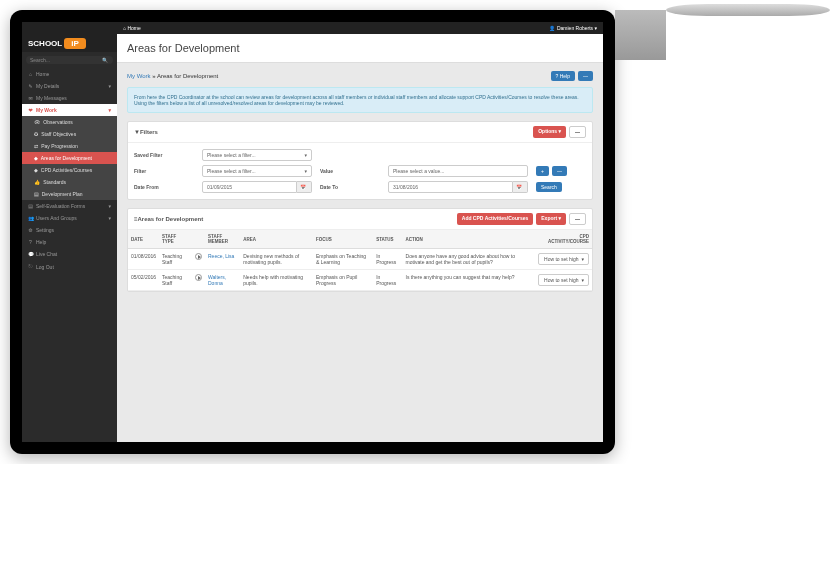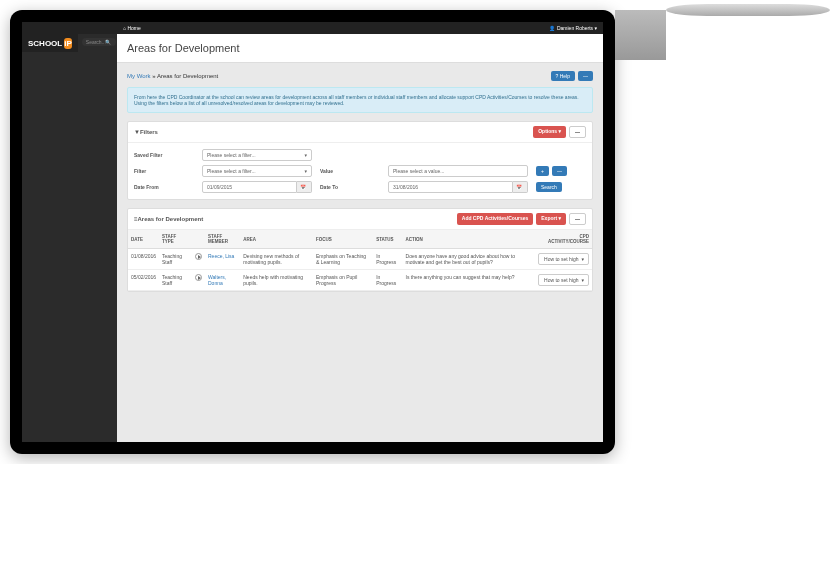--- a/index.html
+++ b/index.html
@@ -5,23 +5,23 @@
 *{box-sizing:border-box;margin:0;padding:0;font-family:Arial,Helvetica,sans-serif}
 body{background:#fff;display:flex;justify-content:center;align-items:flex-start;padding:10px}
 .monitor{width:780px;background:#000;border-radius:12px;padding:12px;box-shadow:0 4px 16px rgba(0,0,0,.3)}
 .screen{width:100%;height:420px;background:#e9e9e9;overflow:hidden;position:relative;font-size:6px;color:#333}
 .stand-neck{width:100px;height:50px;background:linear-gradient(#bbb,#999);margin:0 auto}
 .stand-base{width:320px;height:12px;background:linear-gradient(#ddd,#aaa);border-radius:50%/100%;margin:-6px auto 0}
 .topbar{height:12px;background:#222;color:#fff;display:flex;align-items:center;padding:0 6px;font-size:5px}
 .topbar .home{margin-left:95px}
 .topbar .user{margin-left:auto}
 .layout{display:flex;height:calc(100% - 12px)}
-.sidebar{width:95px;background:#2b2b2b;color:#ccc;display:flex;flex-direction:row;font-size:5px}
+.sidebar{width:95px;background:#2b2b2b;color:#ccc;display:flex;flex-direction:column;font-size:5px}
 .logo{height:18px;background:#222;display:flex;align-items:center;padding:0 6px;color:#fff;font-weight:bold;font-size:8px}
-.logo .ip{background:#f28c1e;border-radius:3px;padding:1px 0;margin-left:2px;color:#fff}
+.logo .ip{background:#f28c1e;border-radius:3px;padding:1px 7px;margin-left:2px;color:#fff}
 .search{background:#333;margin:4px;border-radius:8px;height:8px;display:flex;align-items:center;padding:0 4px;color:#888}
 .nav-item{display:flex;align-items:center;padding:3px 6px;gap:3px;cursor:pointer}
 .nav-item .ico{width:5px;text-align:center}
 .nav-item.dim{color:#999}
 .nav-item.active{background:#fff;color:#d9534f;font-weight:bold}
 .nav-item .chev{margin-left:auto}
 .sub-item{display:flex;align-items:center;padding:3px 6px 3px 12px;gap:3px;background:#444;color:#ddd;cursor:pointer}
 .sub-item.sel{background:#d9534f;color:#fff}
 .main{flex:1;background:#e9e9e9;overflow-y:auto}
 .page-title-bar{background:#fff;padding:8px 10px;border-bottom:1px solid #ddd;font-size:11px;color:#444}

